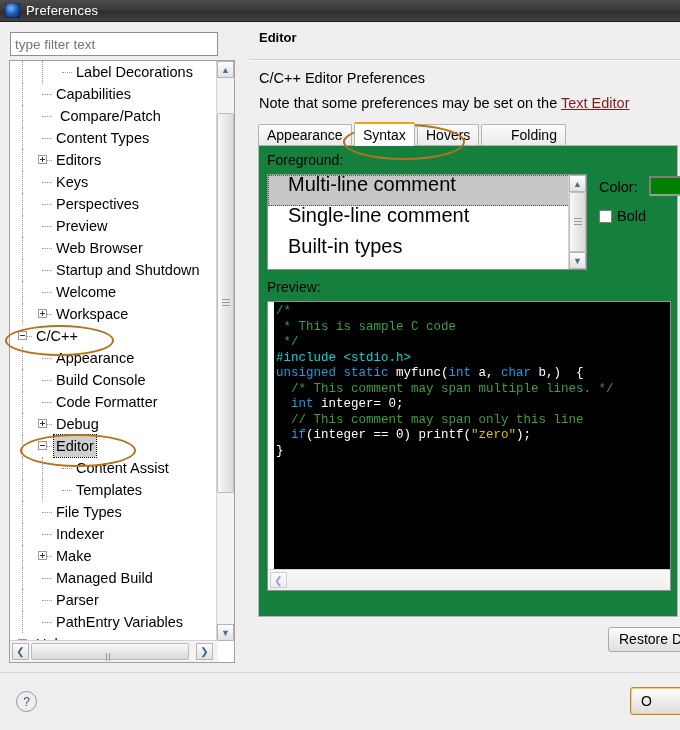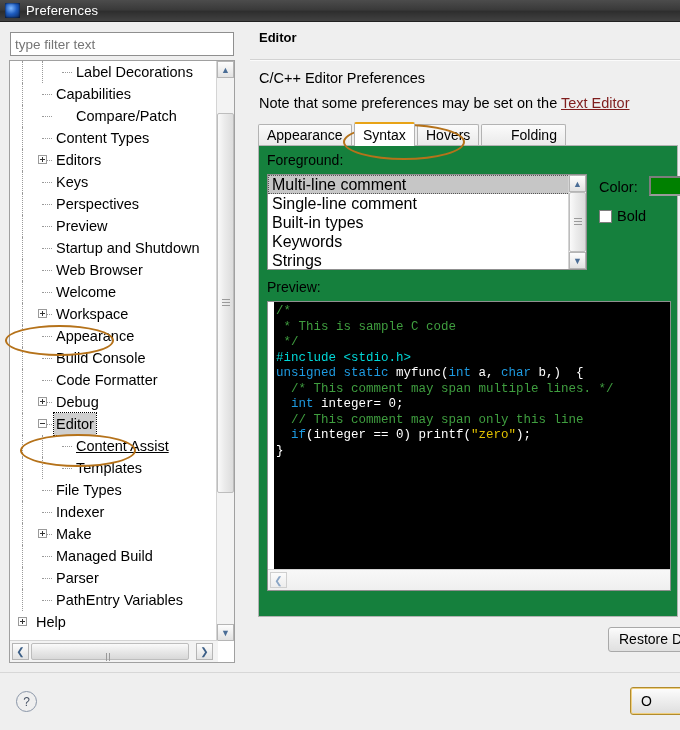--- a/index.html
+++ b/index.html
@@ -22,21 +22,21 @@
     background:radial-gradient(circle at 40% 35%,#7fb8ff 0%,#1d5bbf 45%,#08204d 100%);
     box-shadow:inset 0 0 2px #000;
   }
   .title-text{color:#ffffff;font-size:13px;letter-spacing:.2px;}
 
   
   .body-area{position:absolute;left:0;top:22px;width:680px;height:650px;background:#efefef;}
 
   
   .left-pane{position:absolute;left:0;top:0;width:240px;height:650px;background:#efefef;}
-  .filter-wrap{position:absolute;left:10px;top:10px;width:224px;height:24px;}
+  .filter-wrap{position:absolute;left:10px;top:10px;width:208px;height:24px;}
   .filter-input{
     width:100%;height:100%;box-sizing:border-box;
     border:1px solid #8f8f8f;background:#ffffff;
     font-family:"Liberation Sans",sans-serif;font-size:13.5px;color:#111;
     padding:1px 4px;outline:none;
   }
   .tree-box{
     position:absolute;left:9px;top:38px;width:226px;height:603px;
     background:#ffffff;border:1px solid #a0a0a0;box-sizing:border-box;overflow:hidden;
   }
@@ -131,21 +131,21 @@
   
   .tabpanel{
     position:absolute;left:8px;top:123px;width:420px;height:472px;
     background:#15803d;border:1px solid #b3b3b3;box-sizing:border-box;
   }
   .fg-label{position:absolute;left:8px;top:6px;font-size:14px;}
   .listbox{
     position:absolute;left:8px;top:28px;width:320px;height:96px;
     background:#ffffff;border:1px solid #8f8f8f;box-sizing:border-box;overflow:hidden;
   }
-  .li{height:19px;line-height:19px;padding-left:4px;font-size:16px;white-space:nowrap;}
+  .li{height:31px;line-height:19px;padding-left:20px;font-size:20px;white-space:nowrap;}
   .li.sel{background:#c6c6c6;outline:1px dotted #555;outline-offset:-1px;}
   .list-vscroll{
     position:absolute;right:0;top:0;width:17px;height:94px;background:#f3f3f3;
     border-left:1px solid #d4d4d4;
   }
   .list-thumb{
     position:absolute;left:0;top:17px;width:17px;height:60px;box-sizing:border-box;
     background:linear-gradient(to right,#fafafa,#ececec 40%,#dcdcdc);
     border:1px solid #bdbdbd;border-radius:2px;
   }
@@ -229,36 +229,37 @@
 
     <div class="left-pane">
       <div class="filter-wrap">
         <input class="filter-input" type="text" placeholder="type filter text" style="">
       </div>
 
       <div class="tree-box">
         <div class="tree-scroll" id="tree-rows">
             <div class="row"><span class="guide" style="left: 12px;"></span><span class="guide" style="left: 32px;"></span><span class="hline" style="left: 52px; width: 10px;"></span><span class="lbl" style="margin-left: 64px;">Label Decorations</span></div>
             <div class="row"><span class="guide" style="left: 12px;"></span><span class="hline" style="left: 32px; width: 10px;"></span><span class="lbl" style="margin-left: 44px;">Capabilities</span></div>
-            <div class="row"><span class="guide" style="left: 12px;"></span><span class="hline" style="left: 32px; width: 10px;"></span><span class="lbl" style="margin-left: 64px; text-align: right;">Compare/Patch</span></div>
+            <div class="row"><span class="guide" style="left: 12px;"></span><span class="hline" style="left: 32px; width: 10px;"></span><span class="lbl" style="margin-left: 48px; text-align: right;">Compare/Patch</span></div>
             <div class="row"><span class="guide" style="left: 12px;"></span><span class="hline" style="left: 32px; width: 10px;"></span><span class="lbl" style="margin-left: 44px;">Content Types</span></div>
             <div class="row"><span class="guide" style="left: 12px;"></span><span class="hline" style="left: 32px; width: 10px;"></span><span class="expander plus" style="left: 28px;"></span><span class="lbl" style="margin-left: 44px;">Editors</span></div>
             <div class="row"><span class="guide" style="left: 12px;"></span><span class="hline" style="left: 32px; width: 10px;"></span><span class="lbl" style="margin-left: 44px;">Keys</span></div>
             <div class="row"><span class="guide" style="left: 12px;"></span><span class="hline" style="left: 32px; width: 10px;"></span><span class="lbl" style="margin-left: 44px;">Perspectives</span></div>
             <div class="row"><span class="guide" style="left: 12px;"></span><span class="hline" style="left: 32px; width: 10px;"></span><span class="lbl" style="margin-left: 44px;">Preview</span></div>
+            <div class="row"><span class="guide" style="left: 12px;"></span><span class="hline" style="left: 32px; width: 10px;"></span><span class="lbl" style="margin-left: 44px;">Web Browser</span></div>
             <div class="row"><span class="guide" style="left: 12px;"></span><span class="hline" style="left: 32px; width: 10px;"></span><span class="lbl" style="margin-left: 44px;">Startup and Shutdown</span></div>
-            <div class="row"><span class="guide" style="left: 12px;"></span><span class="hline" style="left: 32px; width: 10px;"></span><span class="lbl" style="margin-left: 44px;">Web Browser</span></div>
             <div class="row"><span class="guide" style="left: 12px;"></span><span class="hline" style="left: 32px; width: 10px;"></span><span class="lbl" style="margin-left: 44px;">Welcome</span></div>
             <div class="row"><span class="guide" style="left: 12px;"></span><span class="hline" style="left: 32px; width: 10px;"></span><span class="expander plus" style="left: 28px;"></span><span class="lbl" style="margin-left: 44px;">Workspace</span></div>
+            <div class="row"><span class="hline" style="left: 12px; width: 10px;"></span><span class="expander" style="left: 8px;"></span><span class="lbl" style="margin-left: 24px;">C/C++</span></div>
             <div class="row"><span class="guide" style="left: 12px;"></span><span class="hline" style="left: 32px; width: 10px;"></span><span class="lbl" style="margin-left: 44px;">Appearance</span></div>
             <div class="row"><span class="guide" style="left: 12px;"></span><span class="hline" style="left: 32px; width: 10px;"></span><span class="lbl" style="margin-left: 44px;">Build Console</span></div>
             <div class="row"><span class="guide" style="left: 12px;"></span><span class="hline" style="left: 32px; width: 10px;"></span><span class="lbl" style="margin-left: 44px;">Code Formatter</span></div>
             <div class="row"><span class="guide" style="left: 12px;"></span><span class="hline" style="left: 32px; width: 10px;"></span><span class="expander plus" style="left: 28px;"></span><span class="lbl" style="margin-left: 44px;">Debug</span></div>
             <div class="row sel"><span class="guide" style="left: 12px;"></span><span class="hline" style="left: 32px; width: 10px;"></span><span class="expander" style="left: 28px;"></span><span class="lbl" style="margin-left: 44px;">Editor</span></div>
-            <div class="row"><span class="guide" style="left: 12px;"></span><span class="guide" style="left: 32px;"></span><span class="hline" style="left: 52px; width: 10px;"></span><span class="lbl" style="margin-left: 64px; text-decoration: underline;">Content Assist</span></div>
+            <div class="row"><span class="guide" style="left: 12px;"></span><span class="guide" style="left: 32px;"></span><span class="hline" style="left: 52px; width: 10px;"></span><span class="lbl" style="margin-left: 64px;">Content Assist</span></div>
             <div class="row"><span class="guide" style="left: 12px;"></span><span class="guide" style="left: 32px;"></span><span class="hline" style="left: 52px; width: 10px;"></span><span class="lbl" style="margin-left: 64px;">Templates</span></div>
             <div class="row"><span class="guide" style="left: 12px;"></span><span class="hline" style="left: 32px; width: 10px;"></span><span class="lbl" style="margin-left: 44px;">File Types</span></div>
             <div class="row"><span class="guide" style="left: 12px;"></span><span class="hline" style="left: 32px; width: 10px;"></span><span class="lbl" style="margin-left: 44px;">Indexer</span></div>
             <div class="row"><span class="guide" style="left: 12px;"></span><span class="hline" style="left: 32px; width: 10px;"></span><span class="expander plus" style="left: 28px;"></span><span class="lbl" style="margin-left: 44px;">Make</span></div>
             <div class="row"><span class="guide" style="left: 12px;"></span><span class="hline" style="left: 32px; width: 10px;"></span><span class="lbl" style="margin-left: 44px;">Managed Build</span></div>
             <div class="row"><span class="guide" style="left: 12px;"></span><span class="hline" style="left: 32px; width: 10px;"></span><span class="lbl" style="margin-left: 44px;">Parser</span></div>
             <div class="row"><span class="guide" style="left: 12px;"></span><span class="hline" style="left: 32px; width: 10px;"></span><span class="lbl" style="margin-left: 44px;">PathEntry Variables</span></div>
             <div class="row"><span class="expander plus" style="left: 8px;"></span><span class="lbl" style="margin-left: 24px;">Help</span></div>
           </div>
 

